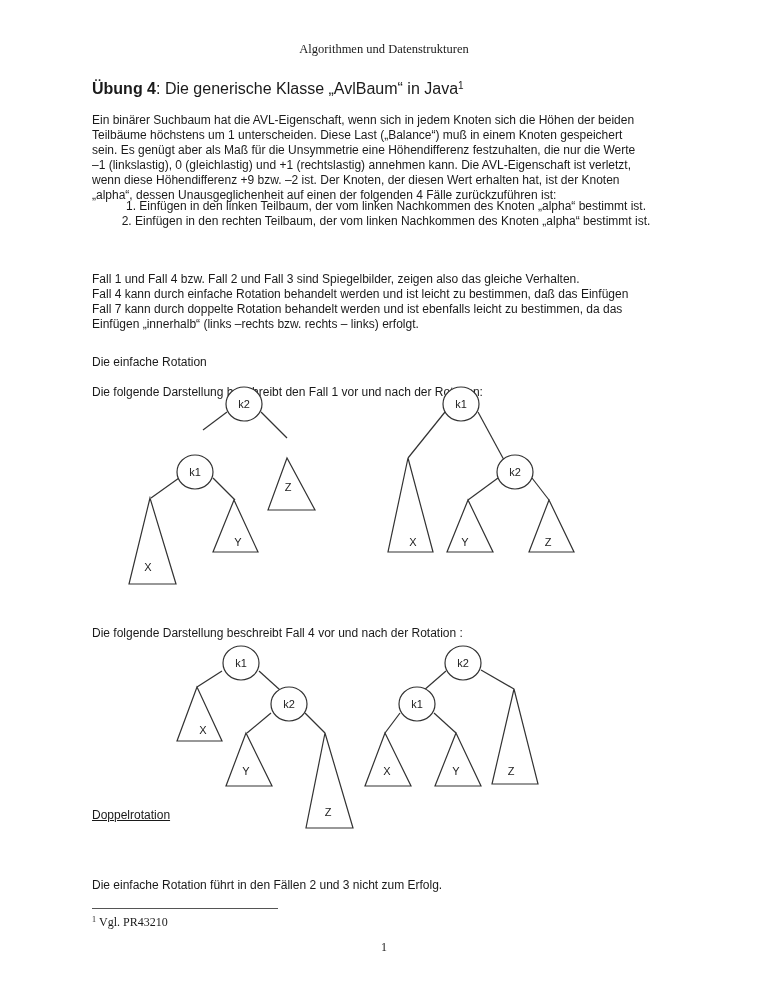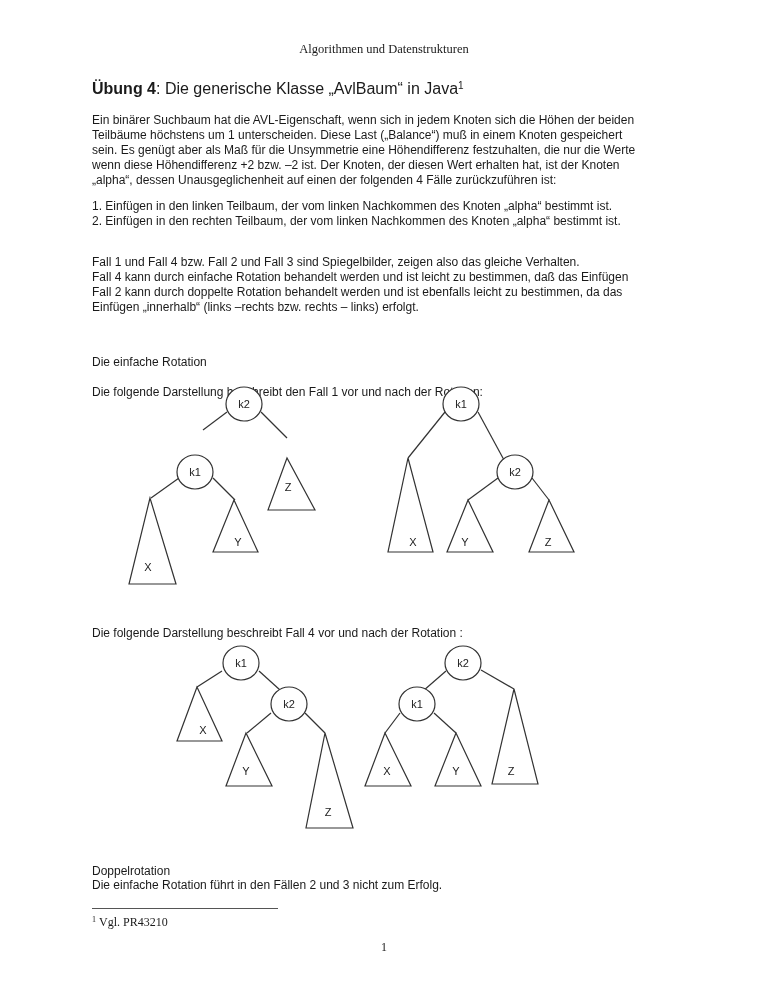--- a/index.html
+++ b/index.html
@@ -6,26 +6,26 @@
   body { width: 768px; height: 994px; position: relative; overflow: hidden; color: #1a1a1a; }
   .serif { font-family: "Liberation Serif", "DejaVu Serif", serif; }
   .sans { font-family: "Liberation Sans", "DejaVu Sans", sans-serif; }
   #running-header { position: absolute; top: 42px; left: 0; width: 768px; text-align: center; font-size: 12.5px; }
   #title { position: absolute; top: 80px; left: 92px; font-size: 16px; text-align: right; }
   #title b { font-weight: bold; }
   #title sup { font-size: 10px; vertical-align: 5px; }
   .para { position: absolute; left: 92px; width: 588px; font-size: 12px; line-height: 15px; text-align: justify; }
   .line { display: block; }
   #intro { top: 113px; }
-  #cases { top: 199px; text-align: left; }
-  #summary { top: 255px; }
+  #cases { top: 199px; text-align: center; }
+  #summary { top: 272px; }
   #einfach-heading { top: 355px; }
   #fall1-caption { top: 385px; }
   #fall4-caption { top: 626px; }
-  #doppel-heading { top: 864px; }
+  #doppel-heading { top: 808px; text-decoration: underline; }
   #doppel-text { top: 878px; }
   #footnote-rule { position: absolute; top: 908px; left: 92px; width: 186px; border-top: 1px solid #555; }
   #footnote { position: absolute; top: 915px; left: 92px; font-size: 12px; }
   #footnote sup { font-size: 8px; vertical-align: 4px; margin-right: 3px; }
   #page-number { position: absolute; top: 940px; left: 0; width: 768px; text-align: center; font-size: 12px; }
   svg.diagram { position: absolute; left: 0; width: 768px; overflow: visible; }
   svg.diagram text { font-family: "Liberation Sans", "DejaVu Sans", sans-serif; font-size: 11px; fill: #222; }
   svg.diagram .stroke { stroke: #333; stroke-width: 1.2; fill: none; }
   svg.diagram .node { stroke: #333; stroke-width: 1.2; fill: #fff; }
   svg.diagram .tri { stroke: #333; stroke-width: 1.2; fill: #fff; }
@@ -36,33 +36,34 @@
 <div id="running-header" class="serif">Algorithmen und Datenstrukturen</div>
 
 <div id="title" class="sans">
   <b>Übung 4</b><span>: Die generische Klasse „AvlBaum“ in Java</span><sup>1</sup>
 </div>
 
 <div id="intro" class="para sans">
   <span class="line">Ein binärer Suchbaum hat die AVL-Eigenschaft, wenn sich in jedem Knoten sich die Höhen der beiden</span>
   <span class="line">Teilbäume höchstens um 1 unterscheiden. Diese Last („Balance“) muß in einem Knoten gespeichert</span>
   <span class="line">sein. Es genügt aber als Maß für die Unsymmetrie eine Höhendifferenz festzuhalten, die nur die Werte</span>
-  <span class="line">wenn diese Höhendifferenz +2 bzw. –2 ist. Der Knoten, der diesen Wert erhalten hat, ist der Knoten</span>
+  <span class="line">–1 (linkslastig), 0 (gleichlastig) und +1 (rechtslastig) annehmen kann. Die AVL-Eigenschaft ist verletzt,</span>
+  <span class="line">wenn diese Höhendifferenz +9 bzw. –2 ist. Der Knoten, der diesen Wert erhalten hat, ist der Knoten</span>
   <span class="line">„alpha“, dessen Unausgeglichenheit auf einen der folgenden 4 Fälle zurückzuführen ist:</span>
 </div>
 
 <div id="cases" class="para sans">
   <span class="line">1. Einfügen in den linken Teilbaum, der vom linken Nachkommen des Knoten „alpha“ bestimmt ist.</span>
   <span class="line">2. Einfügen in den rechten Teilbaum, der vom linken Nachkommen des Knoten „alpha“ bestimmt ist.</span>
 </div>
 
 <div id="summary" class="para sans">
   <span class="line">Fall 1 und Fall 4 bzw. Fall 2 und Fall 3 sind Spiegelbilder, zeigen also das gleiche Verhalten.</span>
   <span class="line">Fall 4 kann durch einfache Rotation behandelt werden und ist leicht zu bestimmen, daß das Einfügen</span>
-  <span class="line">Fall 2 kann durch doppelte Rotation behandelt werden und ist ebenfalls leicht zu bestimmen, da das</span>
+  <span class="line">Fall 7 kann durch doppelte Rotation behandelt werden und ist ebenfalls leicht zu bestimmen, da das</span>
   <span class="line">Einfügen „innerhalb“ (links –rechts bzw. rechts – links) erfolgt.</span>
 </div>
 
 <div id="einfach-heading" class="para sans">Die einfache Rotation</div>
 <div id="fall1-caption" class="para sans">Die folgende Darstellung beschreibt den Fall 1 vor und nach der Rotation:</div>
 
 <svg class="diagram" style="top:0;" height="994">
 
   <g>
     <line class="stroke" x1="227" y1="412" x2="203" y2="430"></line>

